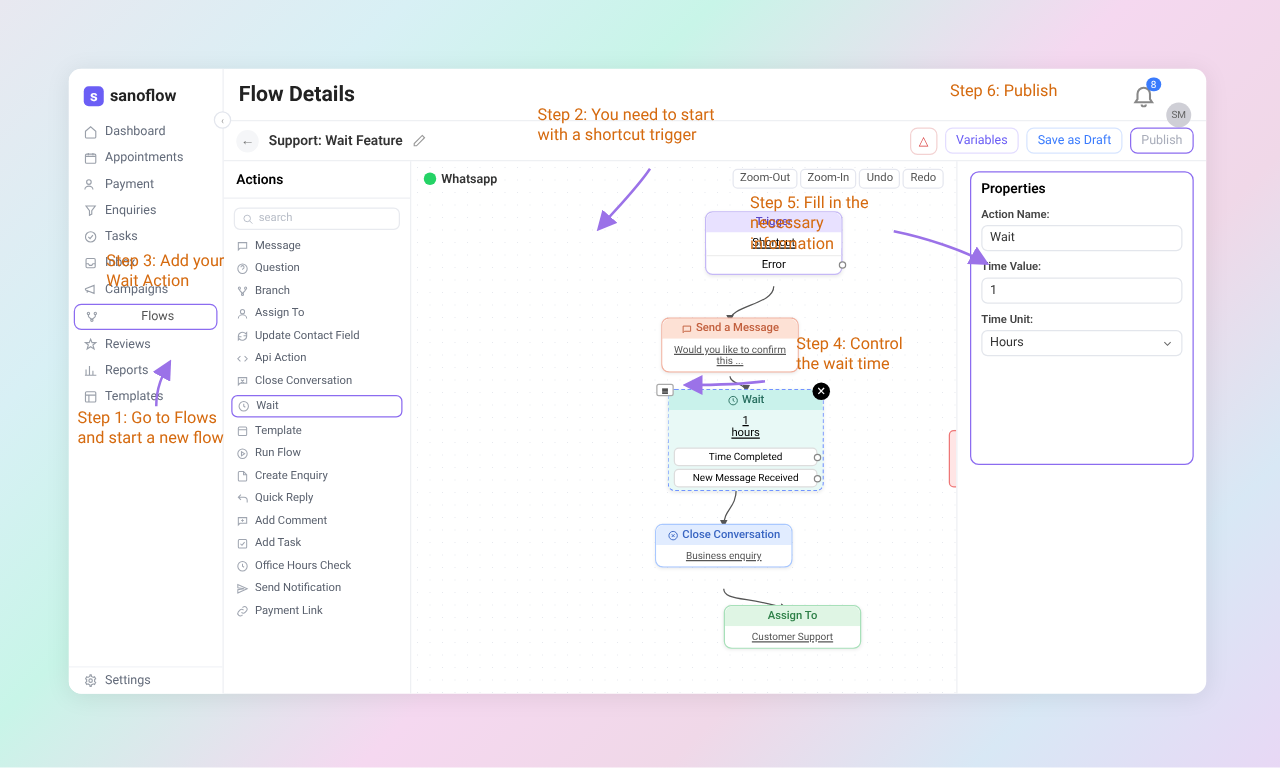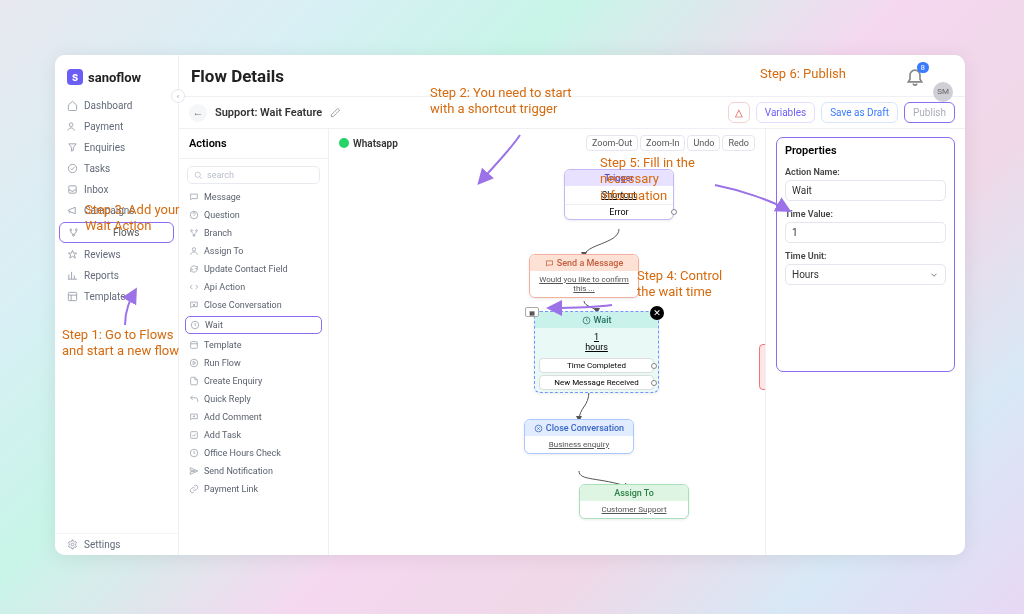--- a/index.html
+++ b/index.html
@@ -96,20 +96,27 @@
     </div>
     <nav class="navlist">
       <div class="nav-item">
           <svg class="nav-icon" viewBox="0 0 24 24" fill="none" stroke="currentColor" stroke-width="2">
             <path d="M3 11l9-8 9 8v10a2 2 0 0 1-2 2H5a2 2 0 0 1-2-2z"></path>
           </svg>
           <span>Dashboard</span>
         </div>
       <div class="nav-item">
           <svg class="nav-icon" viewBox="0 0 24 24" fill="none" stroke="currentColor" stroke-width="2">
+            <rect x="3" y="5" width="18" height="16" rx="2"></rect>
+            <path d="M3 9h18M8 3v4M16 3v4"></path>
+          </svg>
+          <span>Appointments</span>
+        </div>
+      <div class="nav-item">
+          <svg class="nav-icon" viewBox="0 0 24 24" fill="none" stroke="currentColor" stroke-width="2">
             <circle cx="9" cy="8" r="4"></circle>
             <path d="M2 21c0-4 4-6 7-6s7 2 7 6"></path>
           </svg>
           <span>Payment</span>
         </div>
       <div class="nav-item">
           <svg class="nav-icon" viewBox="0 0 24 24" fill="none" stroke="currentColor" stroke-width="2">
             <path d="M4 4h16l-6 8v6l-4 2v-8z"></path>
           </svg>
           <span>Enquiries</span>

